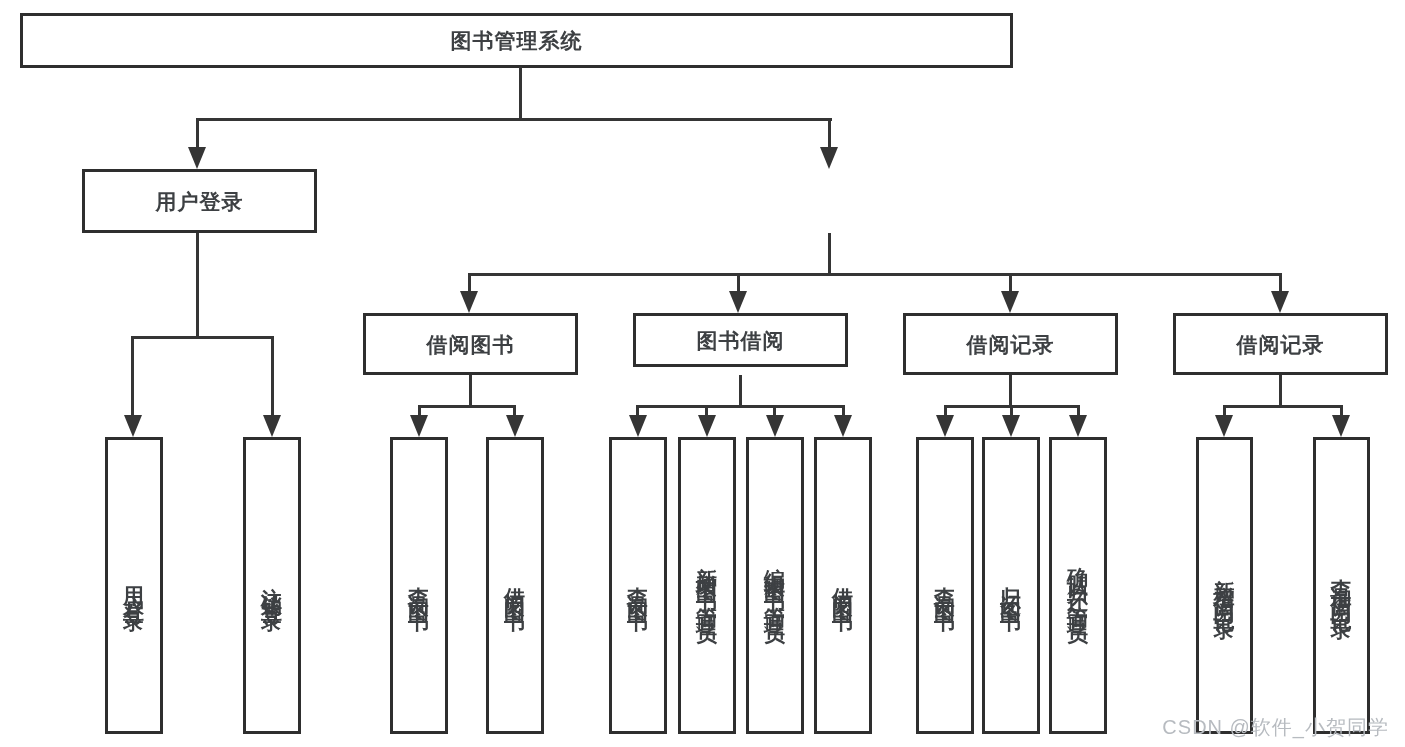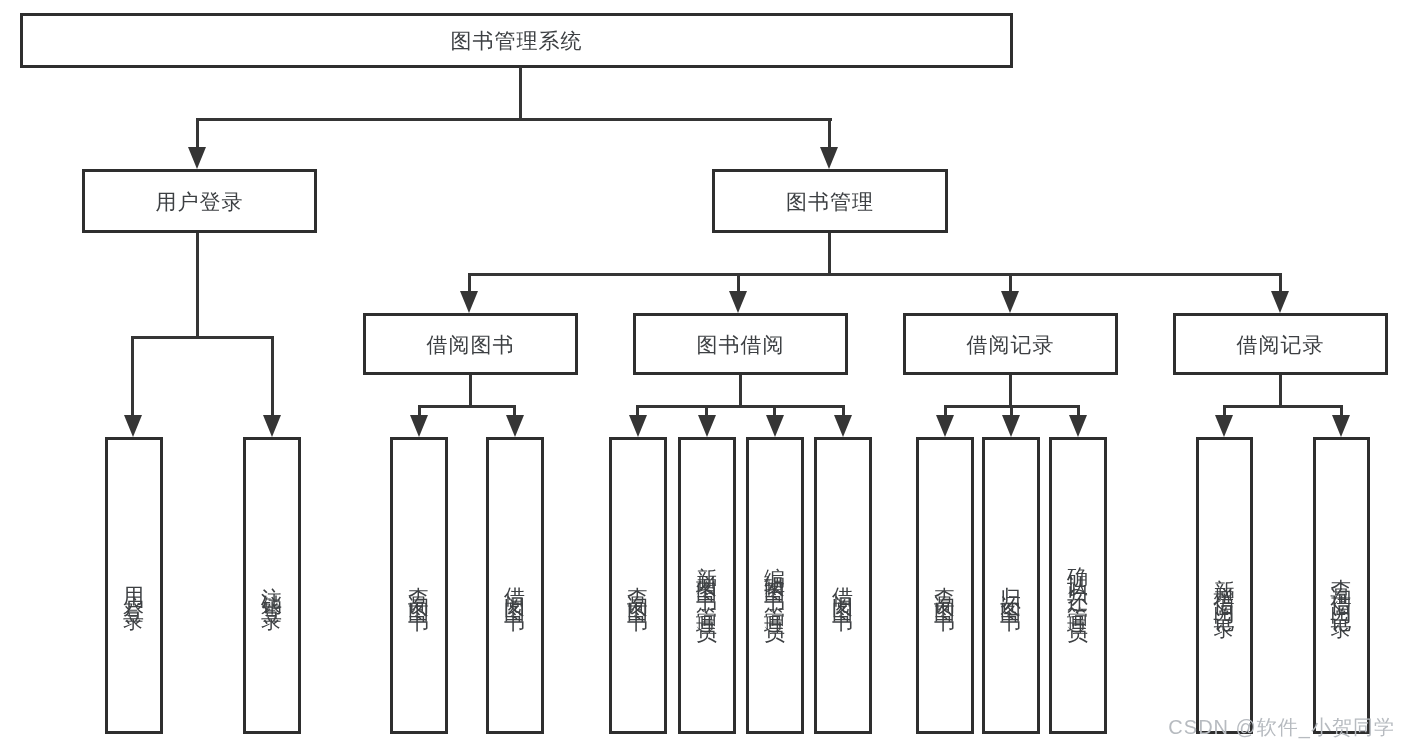--- a/index.html
+++ b/index.html
@@ -13,35 +13,36 @@
   body{font-family:"Liberation Sans","DejaVu Sans",sans-serif;}
   .canvas{
     position:relative;width:1405px;height:747px;background:var(--bg);
     overflow:hidden;
   }
   .box{
     position:absolute;box-sizing:border-box;background:#fff;
     border:3px solid var(--border);
     display:flex;align-items:center;justify-content:center;
     color:var(--text);
+    font-weight:bold;
   }
   .box.h span{font-size:21px;letter-spacing:1px;line-height:1;}
   .box.v span{
     writing-mode:vertical-rl;text-orientation:mixed;
     font-size:21px;letter-spacing:8px;line-height:1;
   }
   .line{position:absolute;background:var(--line);}
   .arrow{
     position:absolute;width:0;height:0;
     border-left:9px solid transparent;
     border-right:9px solid transparent;
     border-top:22px solid var(--line);
   }
   .watermark{
-    position:absolute;top:714px;right:10px;
+    position:absolute;top:714px;right:16px;
     font-size:20px;color:var(--wm);letter-spacing:1px;white-space:nowrap;
   }
 </style>
 </head>
 <body>
 
 <div class="canvas">
 
   <div class="box h" style="left:20px;top:13px;width:993px;height:55px">
     <span>图书管理系统</span>
@@ -49,23 +50,20 @@
 
   <div class="line" style="left:519px;top:67px;width:3px;height:54px"></div>
   <div class="line" style="left:196px;top:118px;width:636px;height:3px"></div>
   <div class="line" style="left:196px;top:118px;width:3px;height:33px"></div>
   <div class="arrow" style="left:188px;top:147px"></div>
   <div class="line" style="left:828px;top:118px;width:3px;height:33px"></div>
   <div class="arrow" style="left:820px;top:147px"></div>
 
   <div class="box h" style="left:82px;top:169px;width:235px;height:64px">
     <span>用户登录</span>
-  </div>
-  <div class="box h" style="left:712px;top:169px;width:236px;height:64px">
-    <span>图书管理</span>
   </div>
 
   <div class="line" style="left:196px;top:233px;width:3px;height:105px"></div>
   <div class="line" style="left:131px;top:336px;width:143px;height:3px"></div>
   <div class="line" style="left:131px;top:336px;width:3px;height:82px"></div>
   <div class="arrow" style="left:124px;top:415px"></div>
   <div class="line" style="left:271px;top:336px;width:3px;height:82px"></div>
   <div class="arrow" style="left:263px;top:415px"></div>
 
   <div class="line" style="left:828px;top:233px;width:3px;height:42px"></div>
@@ -75,21 +73,21 @@
   <div class="line" style="left:737px;top:273px;width:3px;height:20px"></div>
   <div class="arrow" style="left:729px;top:291px"></div>
   <div class="line" style="left:1009px;top:273px;width:3px;height:20px"></div>
   <div class="arrow" style="left:1001px;top:291px"></div>
   <div class="line" style="left:1279px;top:273px;width:3px;height:20px"></div>
   <div class="arrow" style="left:1271px;top:291px"></div>
 
   <div class="box h" style="left:363px;top:313px;width:215px;height:62px">
     <span>借阅图书</span>
   </div>
-  <div class="box h" style="left:633px;top:313px;width:215px;height:62px">
+  <div class="box h" style="left:633px;top:313px;width:215px;height:54px">
     <span>图书借阅</span>
   </div>
   <div class="box h" style="left:903px;top:313px;width:215px;height:62px">
     <span>借阅记录</span>
   </div>
   <div class="box h" style="left:1173px;top:313px;width:215px;height:62px">
     <span>借阅记录</span>
   </div>
 
   <div class="line" style="left:469px;top:375px;width:3px;height:32px"></div>

